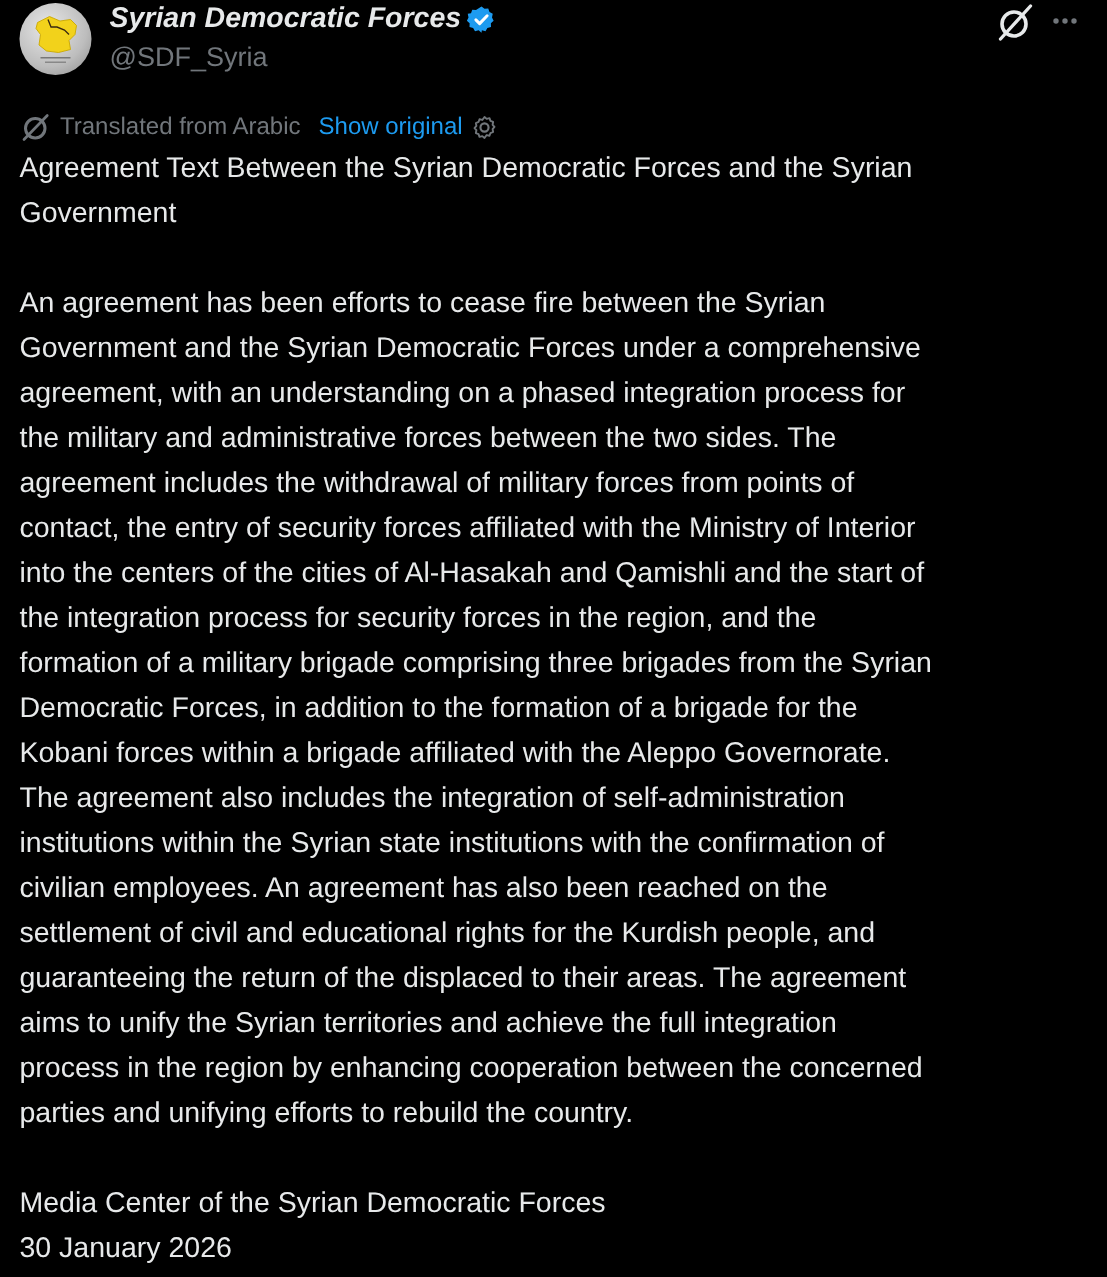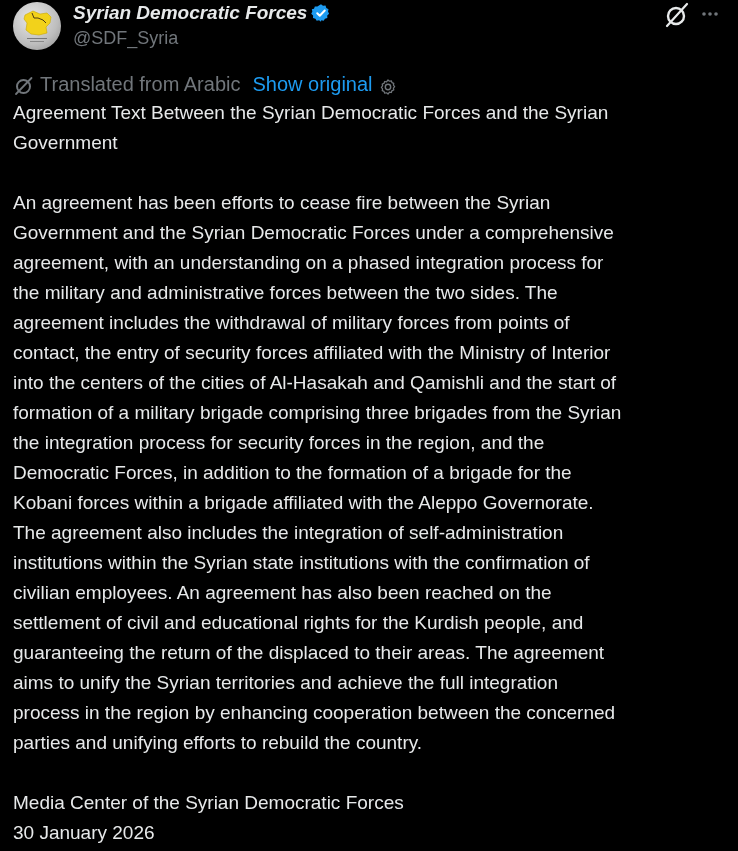--- a/index.html
+++ b/index.html
@@ -65,22 +65,22 @@
     color: #71767b;
     font-size: 18px;
     line-height: 14px;
     letter-spacing: 1px;
   }
   .translation-bar {
     position: absolute;
     left: 14px; top: 74px;
     height: 22px;
     display: flex;
-    align-items: flex-end;
-    font-size: 20px;
+    align-items: center;
+    font-size: 16px;
     white-space: nowrap;
   }
   .translate-icon { width: 20px; height: 20px; margin-right: 6px; }
   .translated-label { color: #71767b; }
   .show-original {
     color: #1d9bf0;
     margin-left: 12px;
     cursor: pointer;
   }
   .settings-icon { width: 18px; height: 18px; margin-left: 6px; }
@@ -148,22 +148,22 @@
   <div class="line">Agreement Text Between the Syrian Democratic Forces and the Syrian</div>
   <div class="line">Government</div>
   <div class="gap"></div>
   <div class="line">An agreement has been efforts to cease fire between the Syrian</div>
   <div class="line">Government and the Syrian Democratic Forces under a comprehensive</div>
   <div class="line">agreement, with an understanding on a phased integration process for</div>
   <div class="line">the military and administrative forces between the two sides. The</div>
   <div class="line">agreement includes the withdrawal of military forces from points of</div>
   <div class="line">contact, the entry of security forces affiliated with the Ministry of Interior</div>
   <div class="line">into the centers of the cities of Al-Hasakah and Qamishli and the start of</div>
+  <div class="line">the integration process for security forces in the region, and the</div>
   <div class="line">formation of a military brigade comprising three brigades from the Syrian</div>
-  <div class="line">the integration process for security forces in the region, and the</div>
   <div class="line">Democratic Forces, in addition to the formation of a brigade for the</div>
   <div class="line">Kobani forces within a brigade affiliated with the Aleppo Governorate.</div>
   <div class="line">The agreement also includes the integration of self-administration</div>
   <div class="line">institutions within the Syrian state institutions with the confirmation of</div>
   <div class="line">civilian employees. An agreement has also been reached on the</div>
   <div class="line">settlement of civil and educational rights for the Kurdish people, and</div>
   <div class="line">guaranteeing the return of the displaced to their areas. The agreement</div>
   <div class="line">aims to unify the Syrian territories and achieve the full integration</div>
   <div class="line">process in the region by enhancing cooperation between the concerned</div>
   <div class="line">parties and unifying efforts to rebuild the country.</div>

